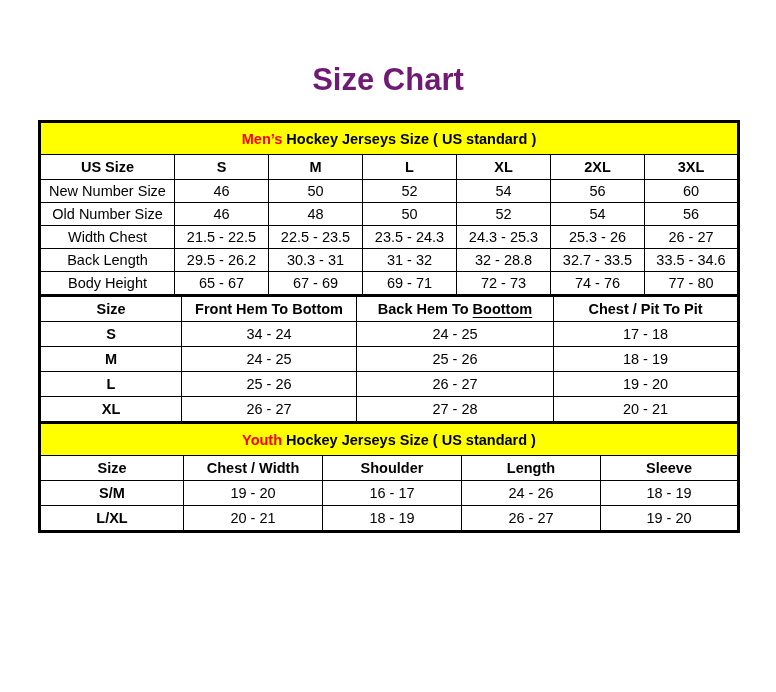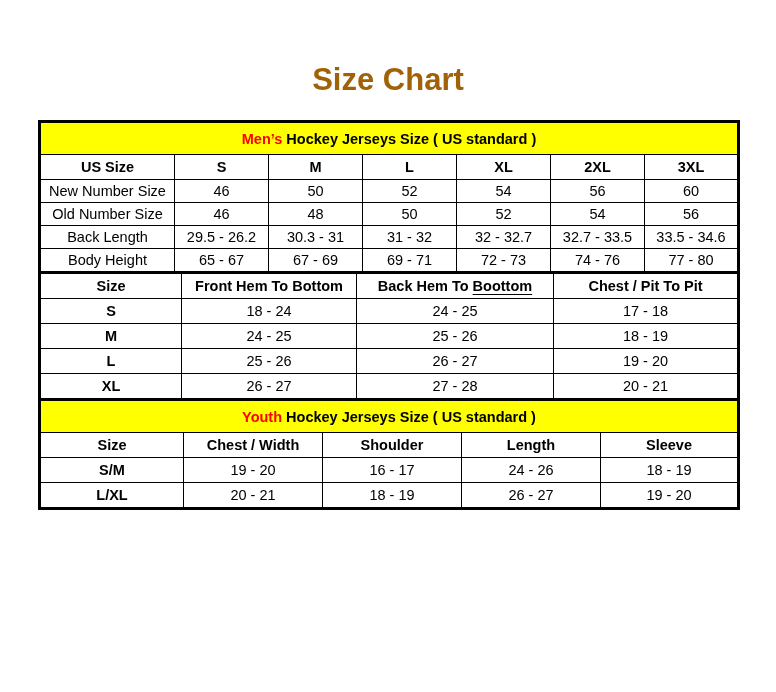--- a/index.html
+++ b/index.html
@@ -15,21 +15,21 @@
     width: 776px;
     height: 692px;
     overflow: hidden;
     position: relative;
   }
   .page-title {
     margin-top: 62px;
     text-align: center;
     font-size: 31px;
     font-weight: bold;
-    color: #a16207;
+    color: #701a75;
     letter-spacing: 0px;
   }
   .size-tables {
     width: 699px;
     margin: 22px 0 0 38px;
   }
   table.size-table {
     border-collapse: collapse;
     width: 699px;
     table-layout: fixed;
@@ -118,25 +118,34 @@
       <tr class="data-m">
         <td class="row-label">Old Number Size</td>
         <td>46</td>
         <td>48</td>
         <td>50</td>
         <td>52</td>
         <td>54</td>
         <td>56</td>
       </tr>
       <tr class="data-m">
+        <td class="row-label">Width Chest</td>
+        <td>21.5 - 22.5</td>
+        <td>22.5 - 23.5</td>
+        <td>23.5 - 24.3</td>
+        <td>24.3 - 25.3</td>
+        <td>25.3 - 26</td>
+        <td>26 - 27</td>
+      </tr>
+      <tr class="data-m">
         <td class="row-label">Back Length</td>
         <td>29.5 - 26.2</td>
         <td>30.3 - 31</td>
         <td>31 - 32</td>
-        <td>32 - 32.7</td>
+        <td>32 - 28.8</td>
         <td>32.7 - 33.5</td>
         <td>33.5 - 34.6</td>
       </tr>
       <tr class="data-m">
         <td class="row-label">Body Height</td>
         <td>65 - 67</td>
         <td>67 - 69</td>
         <td>69 - 71</td>
         <td>72 - 73</td>
         <td>74 - 76</td>
@@ -154,21 +163,21 @@
       </colgroup>
       <tbody>
       <tr class="hdr">
         <th class="col-head">Size</th>
         <th class="col-head">Front Hem To Bottom</th>
         <th class="col-head"><span>Back Hem To </span><span class="misspelled">Boottom</span></th>
         <th class="col-head">Chest / Pit To Pit</th>
       </tr>
       <tr class="data">
         <td class="row-head">S</td>
-        <td>18 - 24</td>
+        <td>34 - 24</td>
         <td>24 - 25</td>
         <td>17 - 18</td>
       </tr>
       <tr class="data">
         <td class="row-head">M</td>
         <td>24 - 25</td>
         <td>25 - 26</td>
         <td>18 - 19</td>
       </tr>
       <tr class="data">

